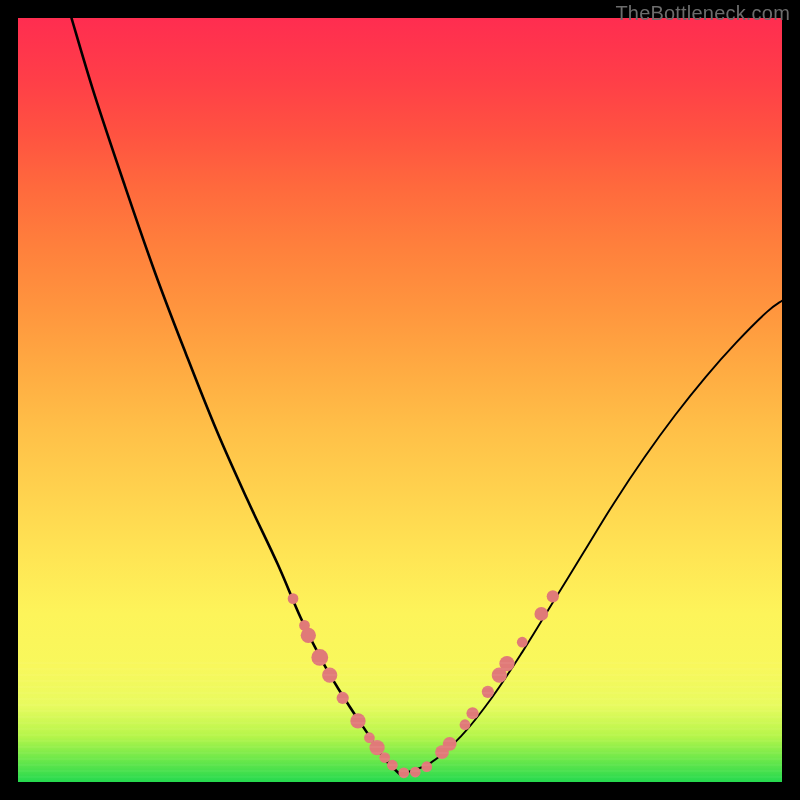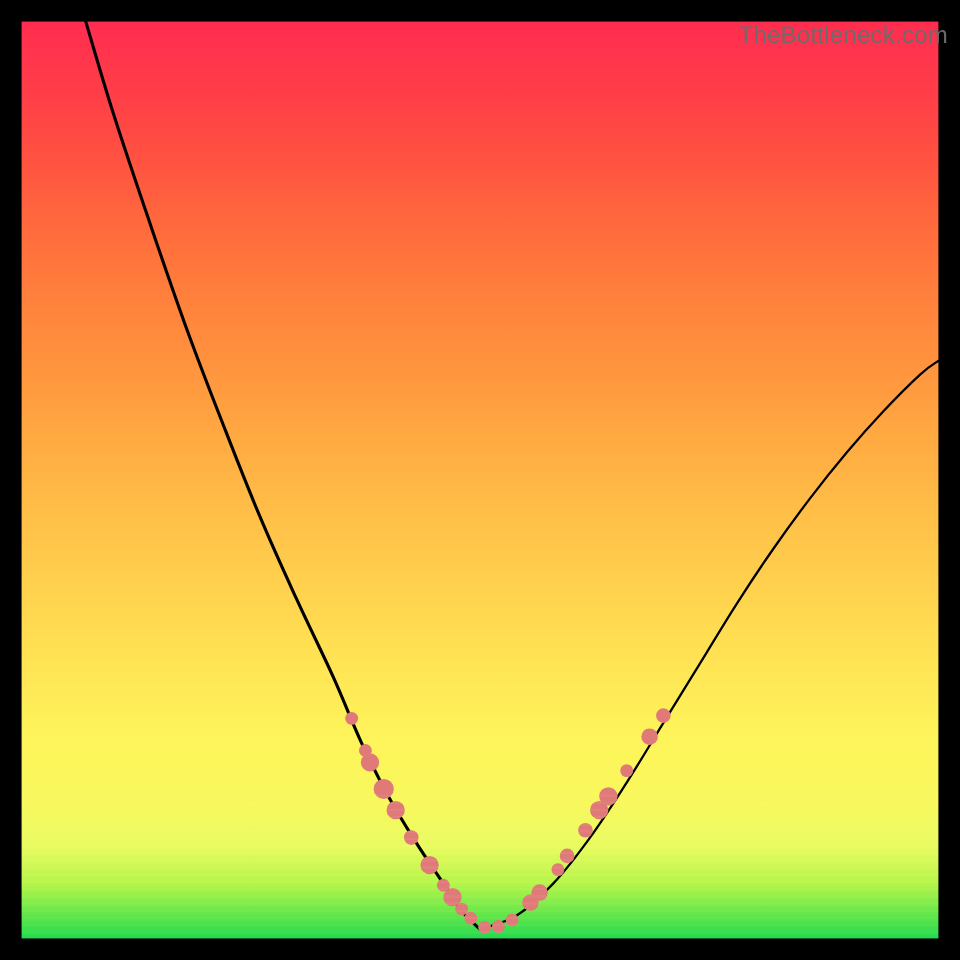--- a/index.html
+++ b/index.html
@@ -57,21 +57,21 @@
       to top,
       rgba(255,255,255,0.00) 0px,
       rgba(255,255,255,0.00) 4px,
       rgba(255,255,255,0.10) 4px,
       rgba(255,255,255,0.10) 6px
     );
     mix-blend-mode: soft-light;
   }
   .watermark {
     position: absolute;
-    top: 19px;
+    top: 2px;
     right: 10px;
     color: #6c6c6c;
     font-size: 20px;
     font-weight: 400;
     letter-spacing: 0.2px;
     user-select: none;
   }
   svg.curves {
     position: absolute;
     left: 0;

